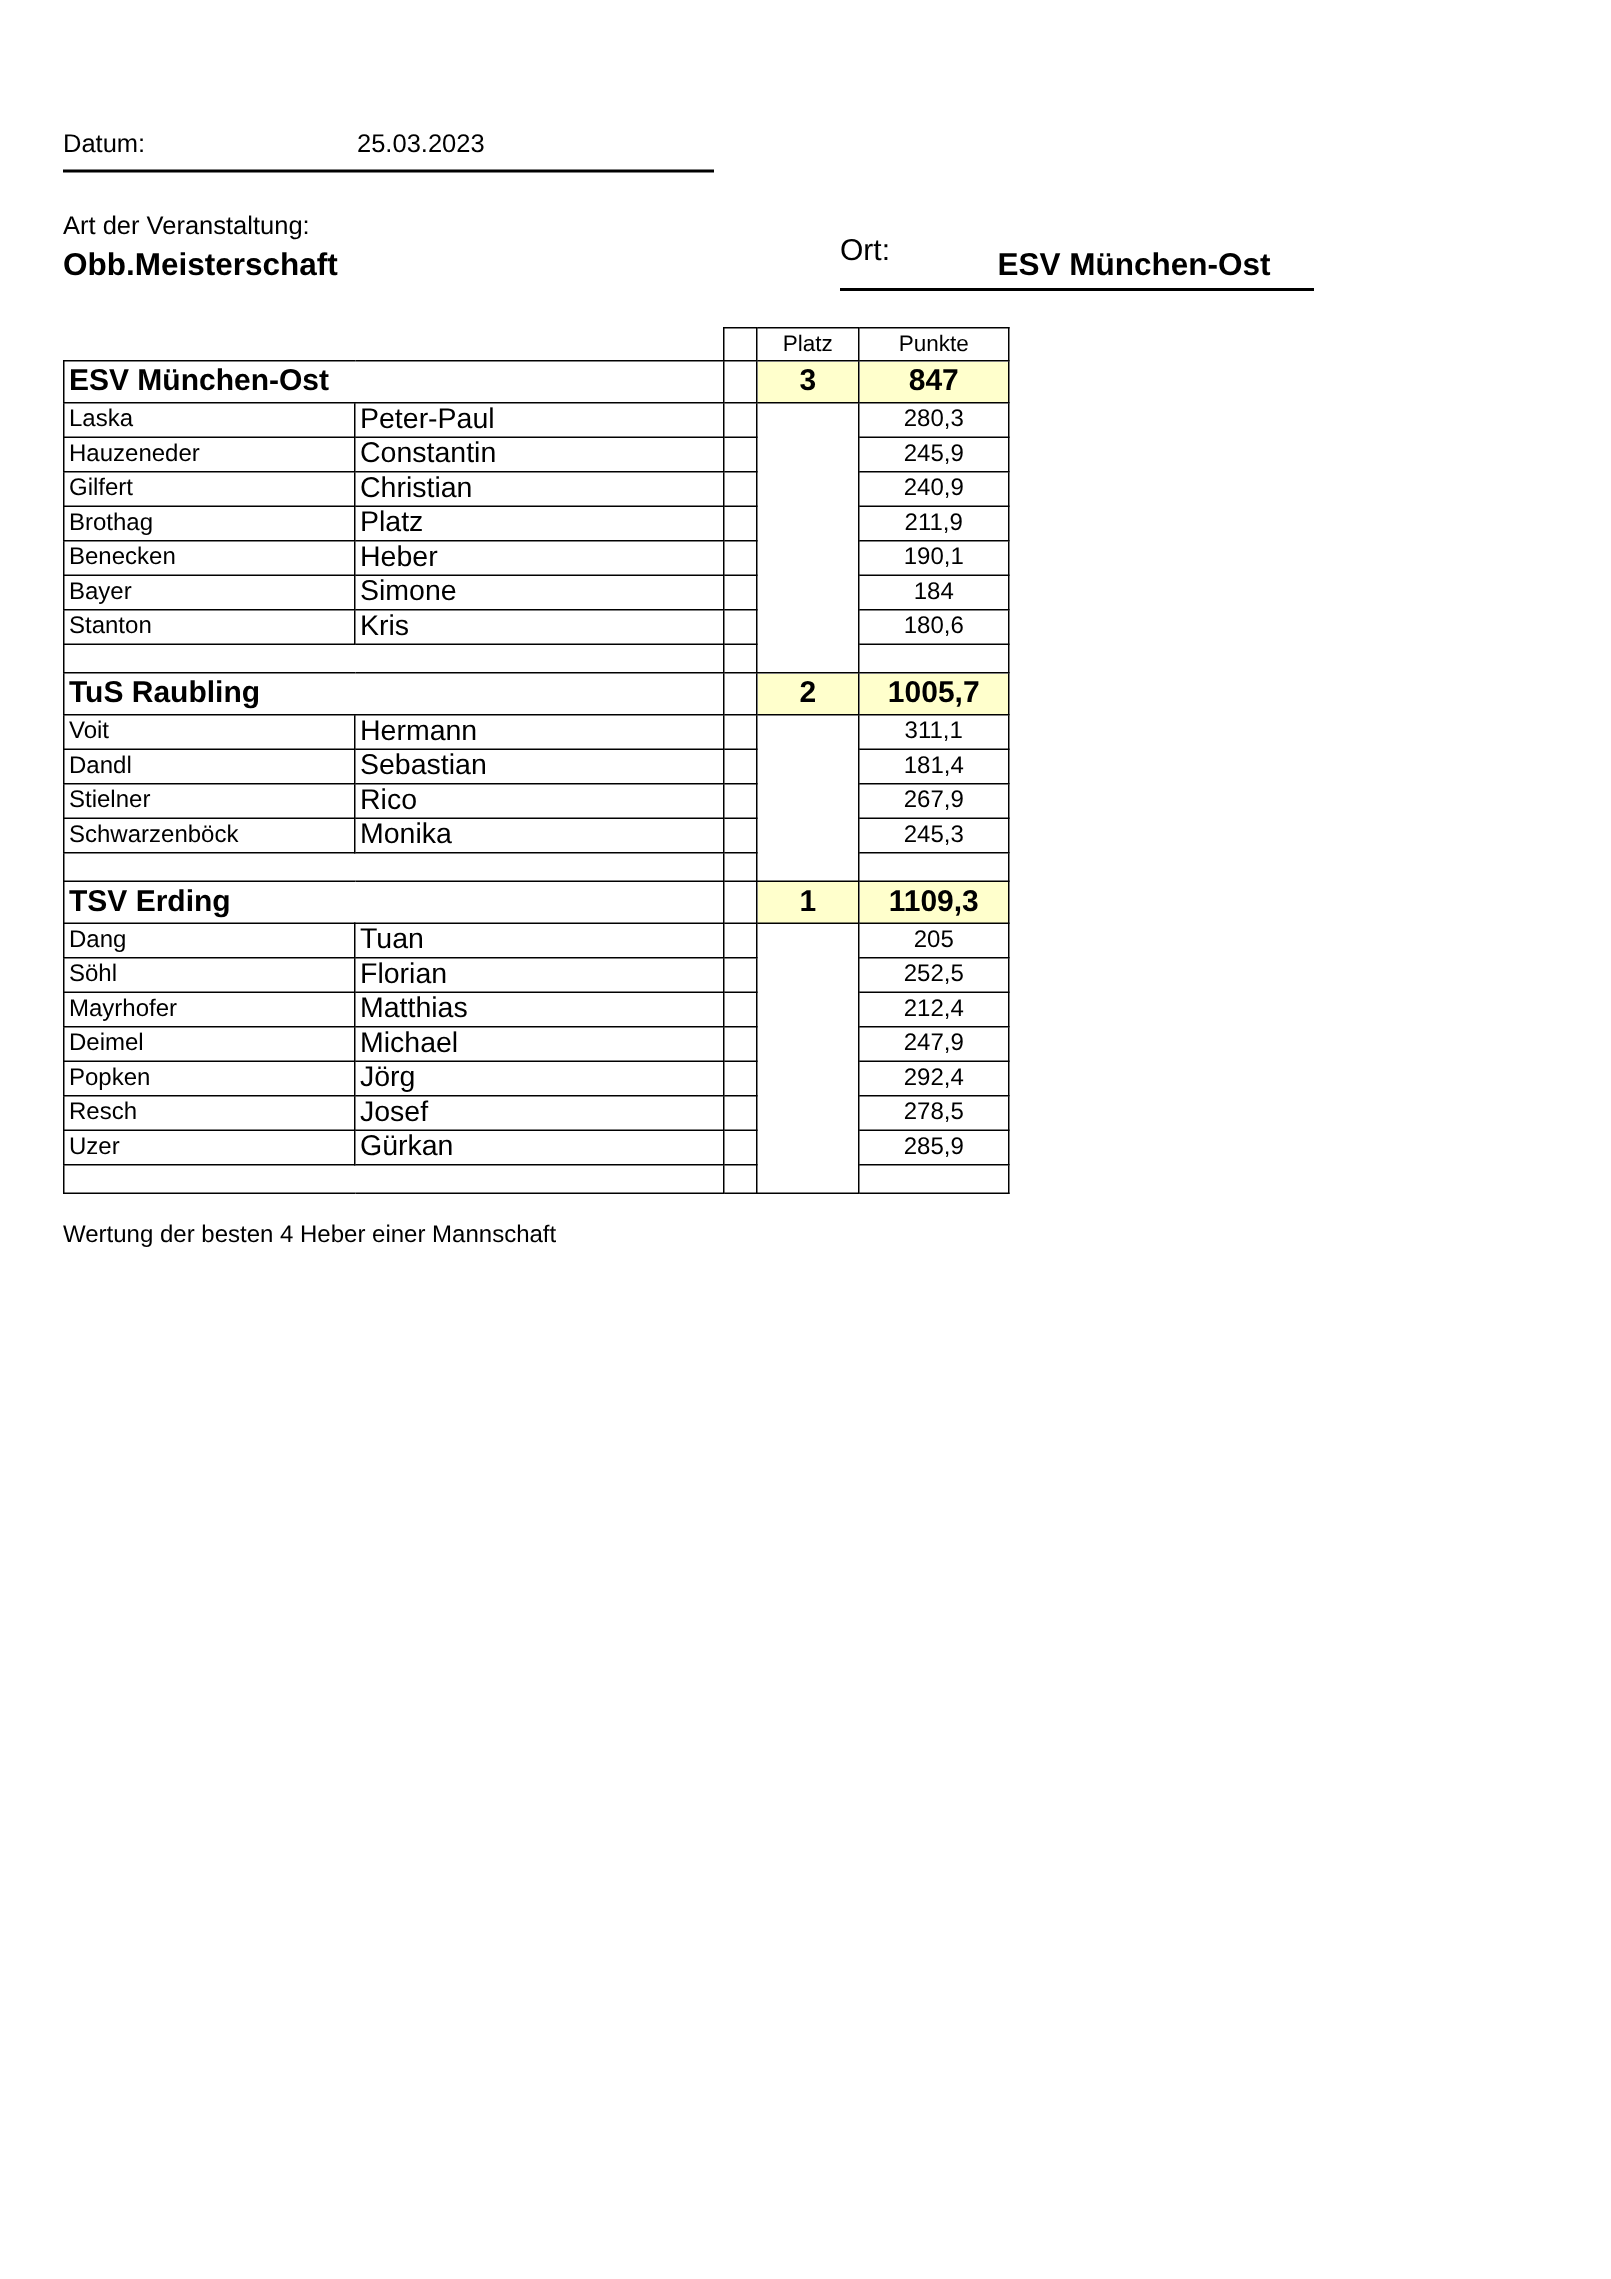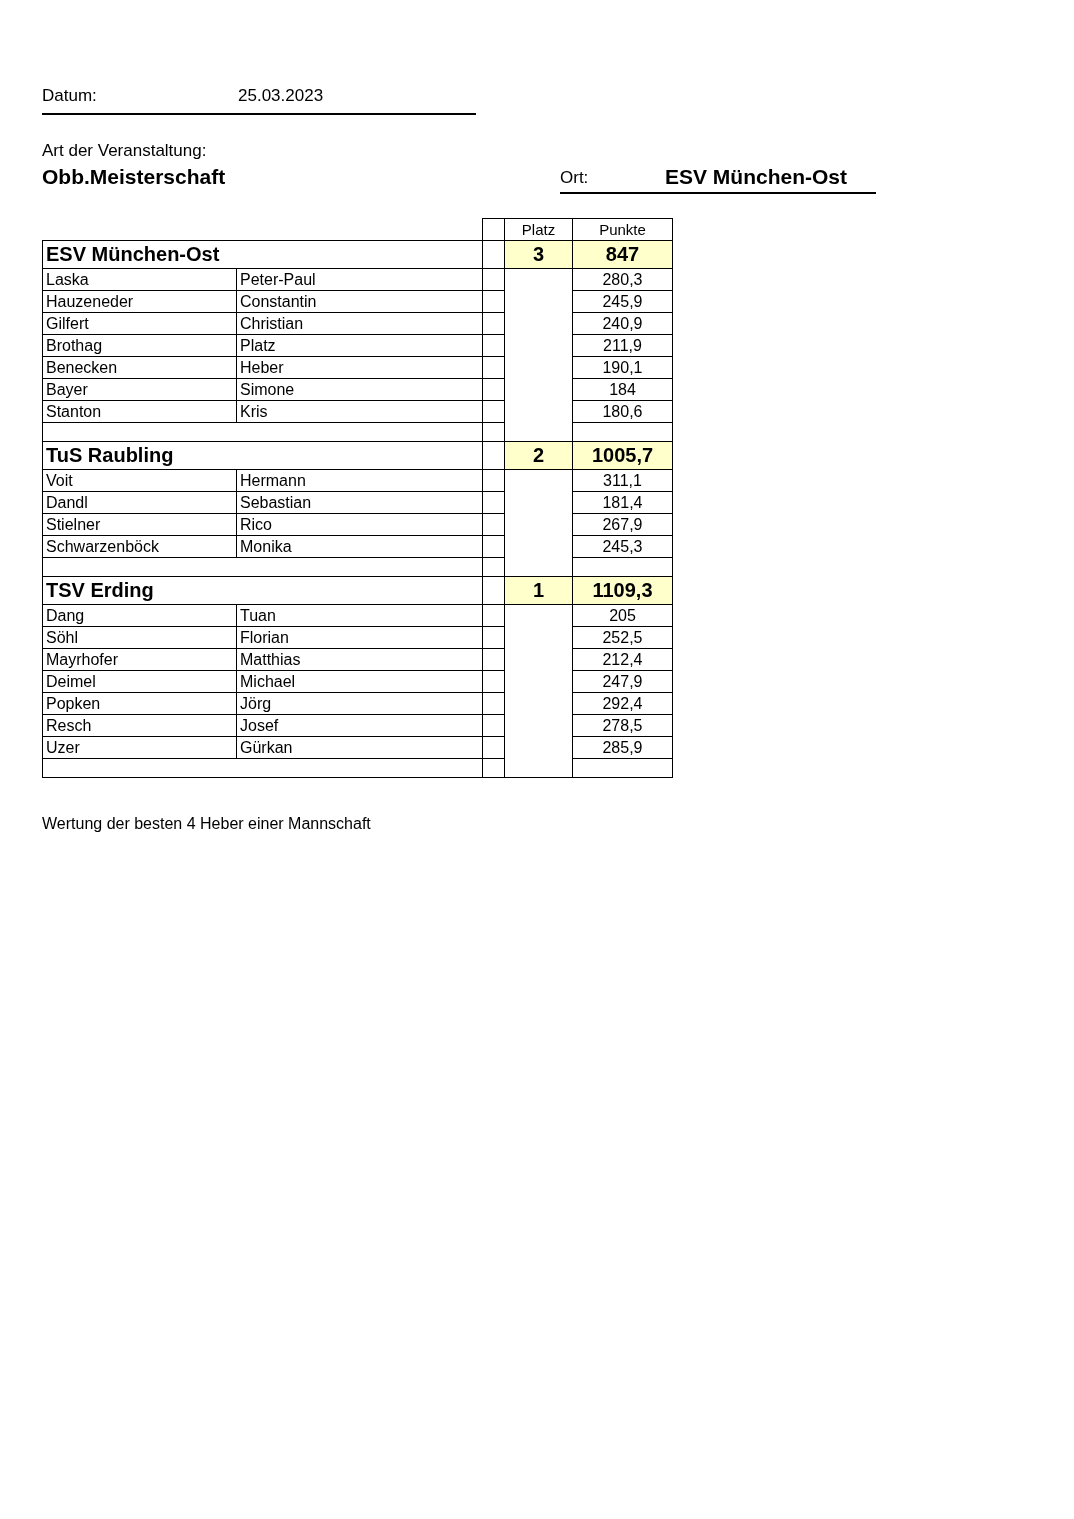--- a/index.html
+++ b/index.html
@@ -73,22 +73,22 @@
   .event-name {
     position: absolute;
     left: 42px;
     top: 165px;
     font-size: 21px;
     font-weight: bold;
   }
   .lbl-ort {
     position: absolute;
     left: 560px;
-    top: 168px;
-    font-size: 17px;
+    top: 156px;
+    font-size: 20px;
     text-align: center;
   }
   .ort-value {
     position: absolute;
     left: 665px;
     top: 165px;
     font-size: 21px;
     font-weight: bold;
   }
   .ort-underline {
@@ -153,21 +153,21 @@
     text-align: center;
     font-weight: bold;
     font-size: 20px;
     height: 27px;
   }
 
   tr.lifter td.lname {
     font-size: 16px;
   }
   tr.lifter td.lfirst {
-    font-size: 16px;
+    font-size: 19px;
   }
   tr.lifter td.lpoints {
     text-align: center;
     font-size: 16px;
   }
 
   
   tr.spacer td {
     height: 18px;
   }

